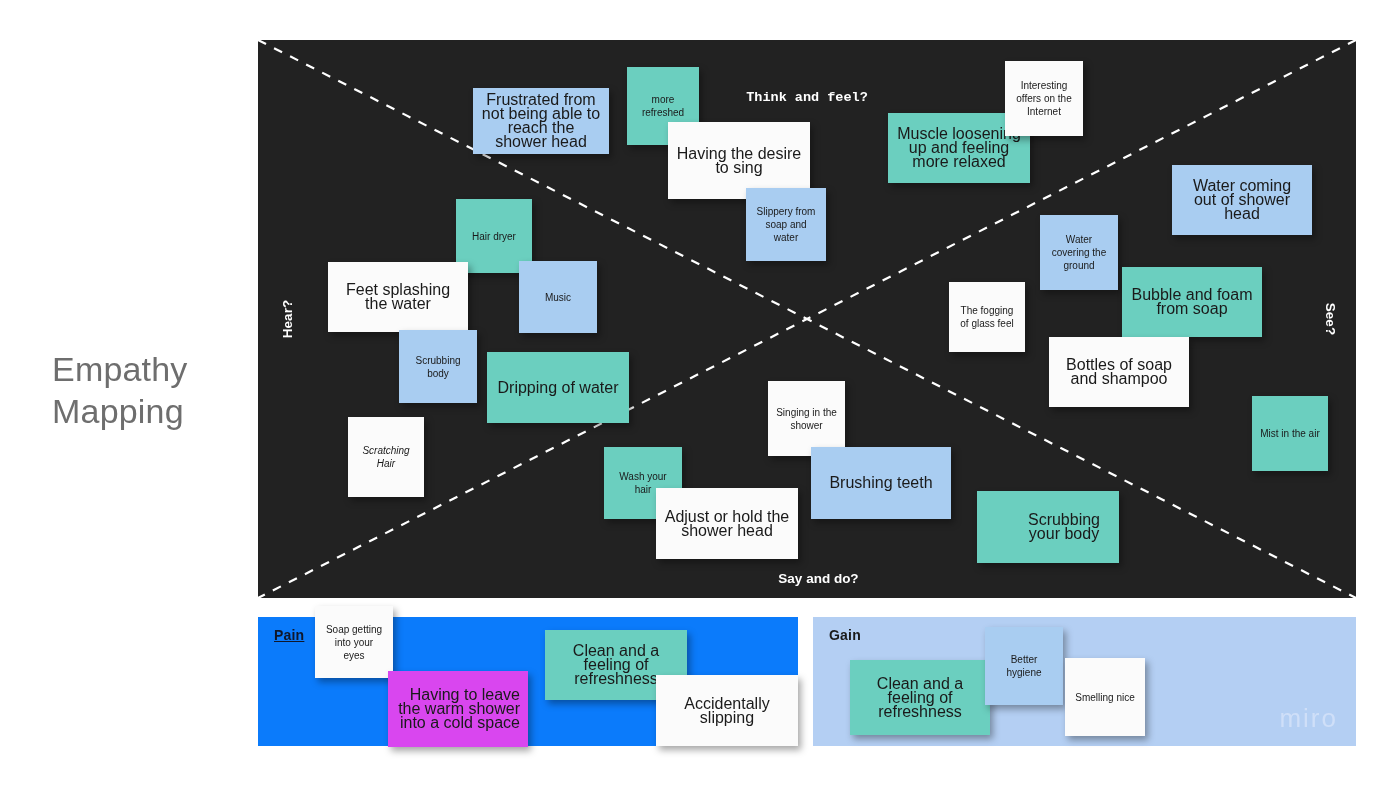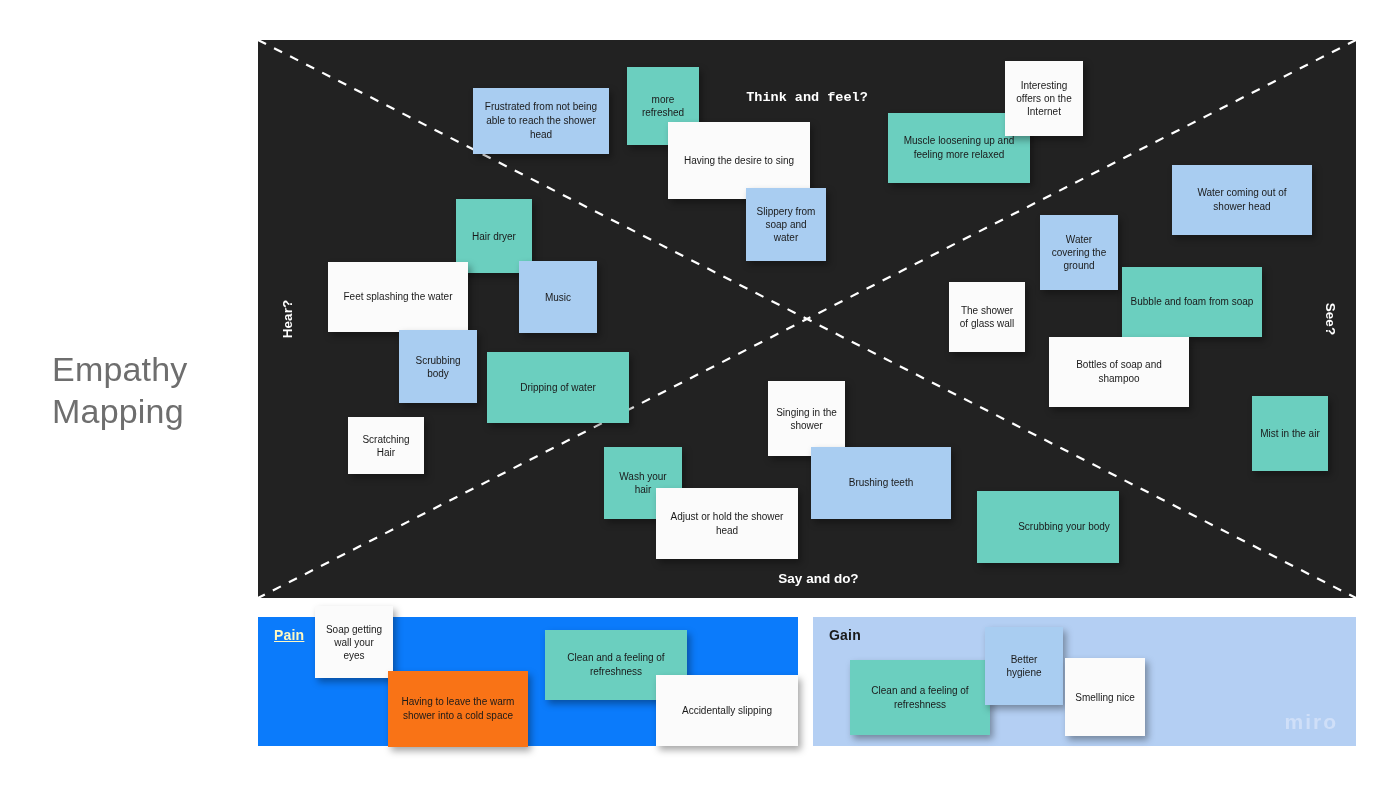--- a/index.html
+++ b/index.html
@@ -60,31 +60,31 @@
 
   
   .note{
     position:absolute;
     box-sizing:border-box;
     display:flex;
     align-items:center;
     justify-content:center;
     text-align:center;
     padding:6px 8px;
-    font-size:10px;
+    font-size:16px;
     line-height:14px;
     color:#1a1a1a;
     box-shadow:3px 4px 7px rgba(0,0,0,0.35);
     word-wrap:break-word;
     overflow:hidden;
   }
   .note.n-blue{  background:#a9cdf1; }
   .note.n-teal{  background:#6bcfbf;margin-left:16px; }
   .note.n-white{ background:#fbfbfb; }
-  .note.n-lightblue{ background:#f97316; }
+  .note.n-lightblue{ background:#d946ef;text-align:right; }
 
   .note.small{ font-size:10px; line-height:13px; }
 
   
   .band{
     position:absolute;
     box-sizing:border-box;
     overflow:hidden;
   }
   .band-pain{
@@ -97,30 +97,30 @@
     width:543px; height:129px;
     background:#b4cff3;
   }
   .band-label{
     position:absolute;
     left:16px; top:10px;
     font-size:14px;
     font-weight:700;
     letter-spacing:0.2px;
   }
-  .band-pain .band-label{ color:#fef9c3;text-decoration:underline; }
+  .band-pain .band-label{ color:#0f172a;text-decoration:underline; }
   .band-gain .band-label{ color:#1a1a1a; }
 
   .miro-mark{
     position:absolute;
     right:18px; bottom:12px;
-    font-size:21px;
+    font-size:26px;
     letter-spacing:2px;
     color:#cfdff8;
-    font-weight:700;
+    font-weight:400;
     user-select:none;
   }
 </style>
 </head>
 <body>
 
 <div id="root">
 
   <div class="page-title">Empathy Mapping</div>
 
@@ -151,31 +151,31 @@
     <div class="note n-white" style="left: 668px; top: 122px; width: 142px; height: 77px;">Having the desire to sing</div>
     <div class="note n-blue small" style="left: 746px; top: 188px; width: 80px; height: 73px;">Slippery from soap and water</div>
     <div class="note n-teal" style="left: 872px; top: 113px; width: 142px; height: 70px;">Muscle loosening up and feeling more relaxed</div>
     <div class="note n-white small" style="left: 1005px; top: 61px; width: 78px; height: 75px;">Interesting offers on the Internet</div>
     <div class="note n-blue" style="left: 1172px; top: 165px; width: 140px; height: 70px;">Water coming out of shower head</div>
     <div class="note n-teal small" style="left: 440px; top: 199px; width: 76px; height: 74px;">Hair dryer</div>
     <div class="note n-white" style="left: 328px; top: 262px; width: 140px; height: 70px;">Feet splashing the water</div>
     <div class="note n-blue small" style="left: 519px; top: 261px; width: 78px; height: 72px;">Music</div>
     <div class="note n-blue small" style="left: 1040px; top: 215px; width: 78px; height: 75px;">Water covering the ground</div>
     <div class="note n-teal" style="left: 1106px; top: 267px; width: 140px; height: 70px;">Bubble and foam from soap</div>
-    <div class="note n-white small" style="left: 949px; top: 282px; width: 76px; height: 70px;">The shower of glass wall</div>
+    <div class="note n-white small" style="left: 949px; top: 282px; width: 76px; height: 70px;">The fogging of glass feel</div>
     <div class="note n-white" style="left: 1049px; top: 337px; width: 140px; height: 70px;">Bottles of soap and shampoo</div>
     <div class="note n-blue small" style="left: 399px; top: 330px; width: 78px; height: 73px;">Scrubbing body</div>
     <div class="note n-teal" style="left: 471px; top: 352px; width: 142px; height: 71px;">Dripping of water</div>
-    <div class="note n-white small" style="left: 348px; top: 417px; width: 76px; height: 57px;">Scratching Hair</div>
+    <div class="note n-white small" style="left: 348px; top: 417px; width: 76px; height: 80px; font-style: italic;">Scratching Hair</div>
     <div class="note n-teal small" style="left: 1236px; top: 396px; width: 76px; height: 75px;">Mist in the air</div>
     <div class="note n-white small" style="left: 768px; top: 381px; width: 77px; height: 75px;">Singing in the shower</div>
     <div class="note n-teal small" style="left: 588px; top: 447px; width: 78px; height: 72px;">Wash your hair</div>
     <div class="note n-blue" style="left: 811px; top: 447px; width: 140px; height: 72px;">Brushing teeth</div>
     <div class="note n-white" style="left: 656px; top: 488px; width: 142px; height: 71px;">Adjust or hold the shower head</div>
     <div class="note n-teal" style="left: 961px; top: 491px; width: 142px; height: 72px; padding-left: 40px;">Scrubbing your body</div>
-    <div class="note n-white small" style="left: 315px; top: 606px; width: 78px; height: 72px;">Soap getting wall your eyes</div>
+    <div class="note n-white small" style="left: 315px; top: 606px; width: 78px; height: 72px;">Soap getting into your eyes</div>
     <div class="note n-lightblue" style="left: 388px; top: 671px; width: 140px; height: 76px;">Having to leave the warm shower into a cold space</div>
     <div class="note n-teal" style="left: 529px; top: 630px; width: 142px; height: 70px;">Clean and a feeling of refreshness</div>
     <div class="note n-white" style="left: 656px; top: 675px; width: 142px; height: 71px;">Accidentally slipping</div>
     <div class="note n-teal" style="left: 834px; top: 660px; width: 140px; height: 75px;">Clean and a feeling of refreshness</div>
     <div class="note n-blue small" style="left: 985px; top: 627px; width: 78px; height: 78px;">Better hygiene</div>
     <div class="note n-white small" style="left: 1065px; top: 658px; width: 80px; height: 78px;">Smelling nice</div>
   </div>
 
 </body></html>

